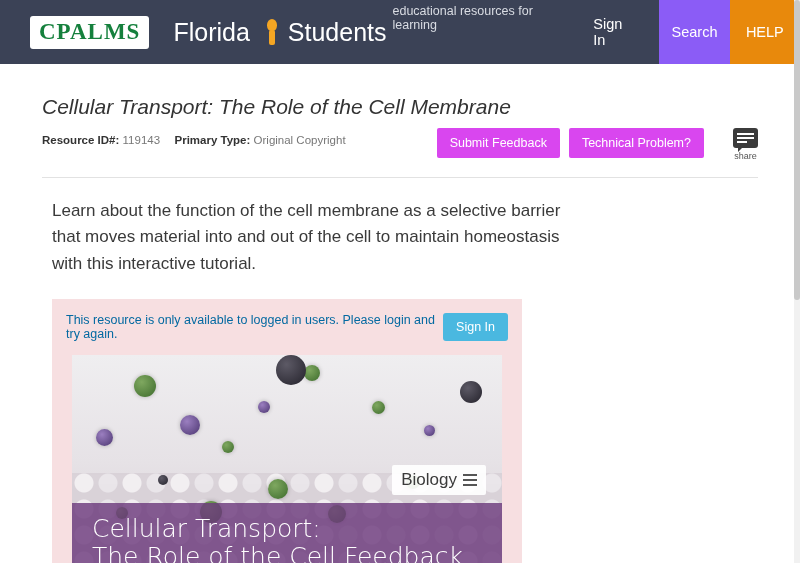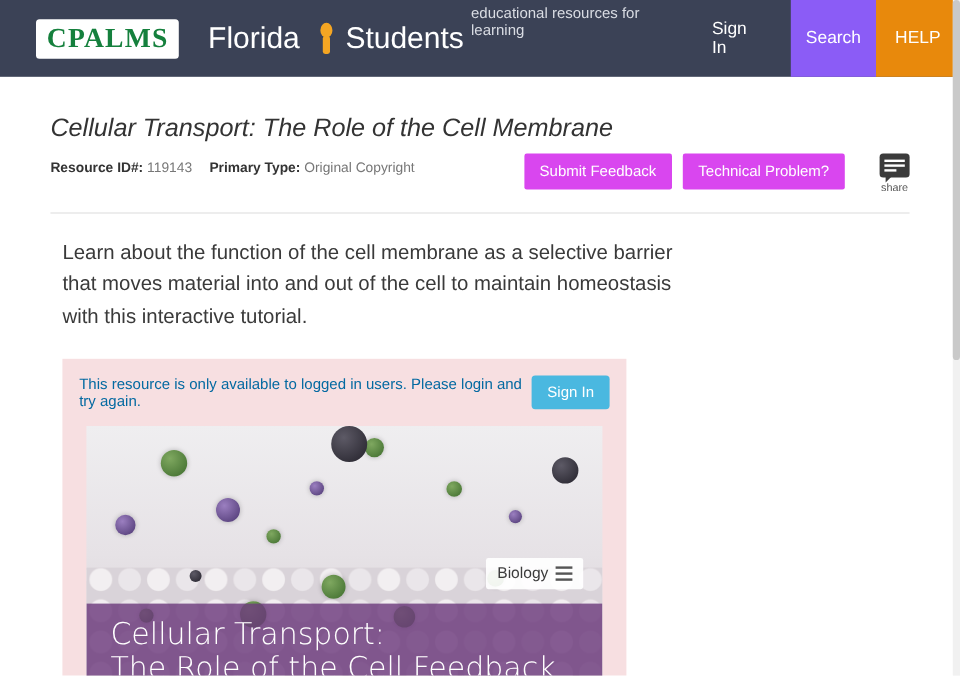--- a/index.html
+++ b/index.html
@@ -299,21 +299,21 @@
   }
   .subject-tag {
     position: absolute;
     right: 16px;
     top: -38px;
     display: flex;
     align-items: center;
     gap: 6px;
     background: rgba(255,255,255,.92);
     color: #3b3b3b;
-    font-size: 13px;
+    font-size: 17px;
     padding: 5px 9px;
     border-radius: 2px;
     text-align: center;
   }
   .dna {
     width: 14px;
     height: 16px;
     position: relative;
     display: inline-block;
   }

